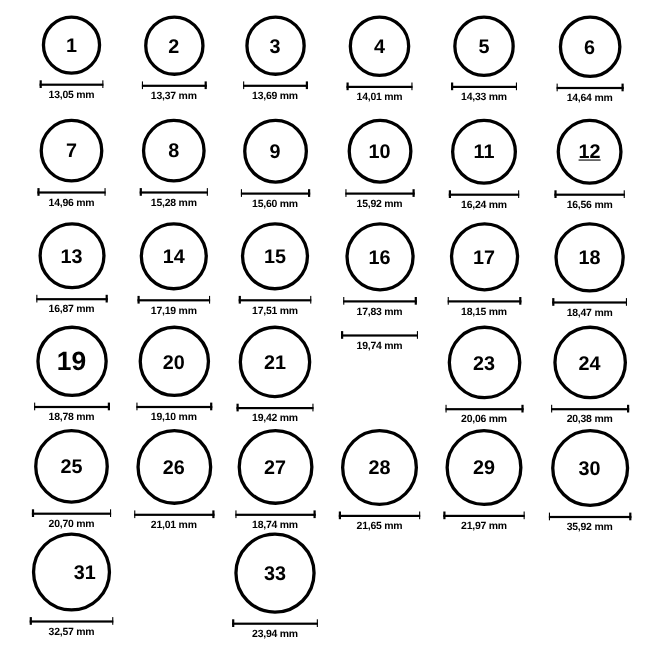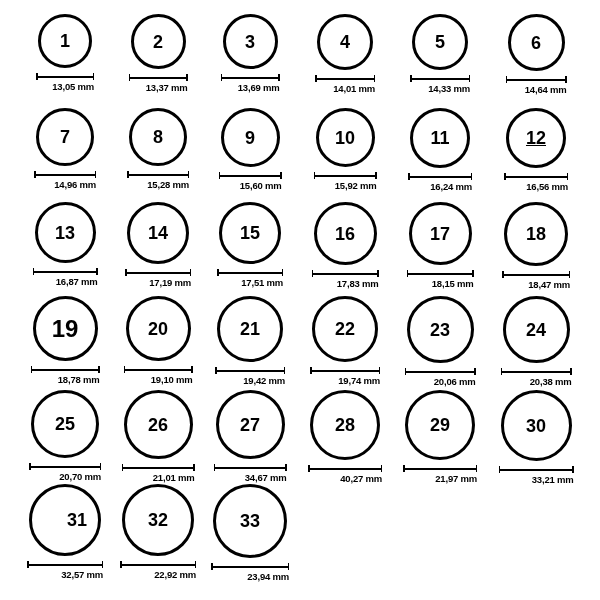--- a/index.html
+++ b/index.html
@@ -38,21 +38,21 @@
   .ring-size {
     font-weight: bold;
     color: #000000;
     line-height: 1;
   }
   .dim {
     position: relative;
     margin-top: 5px;
     display: flex;
     flex-direction: column;
-    align-items: flex-end;
+    align-items: center;
   }
   .dim-line {
     position: relative;
     height: 7px;
   }
   .dim-line .bar {
     position: absolute;
     top: 3px;
     left: 0;
     right: 0;
@@ -348,23 +348,20 @@
       <div class="dim">
         <div class="dim-line" style="width: 70px;">
           <div class="bar"></div>
           <div class="cap left"></div>
           <div class="cap right"></div>
         </div>
         <div class="dim-label">19,42 mm</div>
       </div>
     </div>
     <div class="ring-cell" style="left: 300px; top: 296px; width: 90px;">
-      <div class="ring-circle" style="width: 66px; height: 66px;">
-        <span class="ring-size" style="font-size: 18px;">22</span>
-      </div>
       <div class="dim">
         <div class="dim-line" style="width: 70px;">
           <div class="bar"></div>
           <div class="cap left"></div>
           <div class="cap right"></div>
         </div>
         <div class="dim-label">19,74 mm</div>
       </div>
     </div>
     <div class="ring-cell" style="left: 395px; top: 296px; width: 90px;">
@@ -422,34 +419,34 @@
     <div class="ring-cell" style="left: 205px; top: 390px; width: 90px;">
       <div class="ring-circle" style="width: 69px; height: 69px;">
         <span class="ring-size" style="font-size: 18px;">27</span>
       </div>
       <div class="dim">
         <div class="dim-line" style="width: 73px;">
           <div class="bar"></div>
           <div class="cap left"></div>
           <div class="cap right"></div>
         </div>
-        <div class="dim-label">34,67 mm</div>
+        <div class="dim-label">18,74 mm</div>
       </div>
     </div>
     <div class="ring-cell" style="left: 300px; top: 390px; width: 90px;">
       <div class="ring-circle" style="width: 70px; height: 70px;">
         <span class="ring-size" style="font-size: 18px;">28</span>
       </div>
       <div class="dim">
         <div class="dim-line" style="width: 74px;">
           <div class="bar"></div>
           <div class="cap left"></div>
           <div class="cap right"></div>
         </div>
-        <div class="dim-label">40,27 mm</div>
+        <div class="dim-label">21,65 mm</div>
       </div>
     </div>
     <div class="ring-cell" style="left: 395px; top: 390px; width: 90px;">
       <div class="ring-circle" style="width: 70px; height: 70px;">
         <span class="ring-size" style="font-size: 18px;">29</span>
       </div>
       <div class="dim">
         <div class="dim-line" style="width: 74px;">
           <div class="bar"></div>
           <div class="cap left"></div>
@@ -461,49 +458,36 @@
     <div class="ring-cell" style="left: 491px; top: 390px; width: 90px;">
       <div class="ring-circle" style="width: 71px; height: 71px;">
         <span class="ring-size" style="font-size: 18px;">30</span>
       </div>
       <div class="dim">
         <div class="dim-line" style="width: 75px;">
           <div class="bar"></div>
           <div class="cap left"></div>
           <div class="cap right"></div>
         </div>
-        <div class="dim-label">33,21 mm</div>
+        <div class="dim-label">35,92 mm</div>
       </div>
     </div>
     <div class="ring-cell" style="left: 20px; top: 484px; width: 90px;">
       <div class="ring-circle" style="width: 72px; height: 72px;">
         <span class="ring-size" style="font-size: 18px; margin-left: 24px;">31</span>
       </div>
       <div class="dim">
         <div class="dim-line" style="width: 76px;">
           <div class="bar"></div>
           <div class="cap left"></div>
           <div class="cap right"></div>
         </div>
         <div class="dim-label">32,57 mm</div>
       </div>
     </div>
-    <div class="ring-cell" style="left: 113px; top: 484px; width: 90px;">
-      <div class="ring-circle" style="width: 72px; height: 72px;">
-        <span class="ring-size" style="font-size: 18px;">32</span>
-      </div>
-      <div class="dim">
-        <div class="dim-line" style="width: 76px;">
-          <div class="bar"></div>
-          <div class="cap left"></div>
-          <div class="cap right"></div>
-        </div>
-        <div class="dim-label">22,92 mm</div>
-      </div>
-    </div>
     <div class="ring-cell" style="left: 205px; top: 484px; width: 90px;">
       <div class="ring-circle" style="width: 74px; height: 74px;">
         <span class="ring-size" style="font-size: 18px;">33</span>
       </div>
       <div class="dim">
         <div class="dim-line" style="width: 78px;">
           <div class="bar"></div>
           <div class="cap left"></div>
           <div class="cap right"></div>
         </div>

